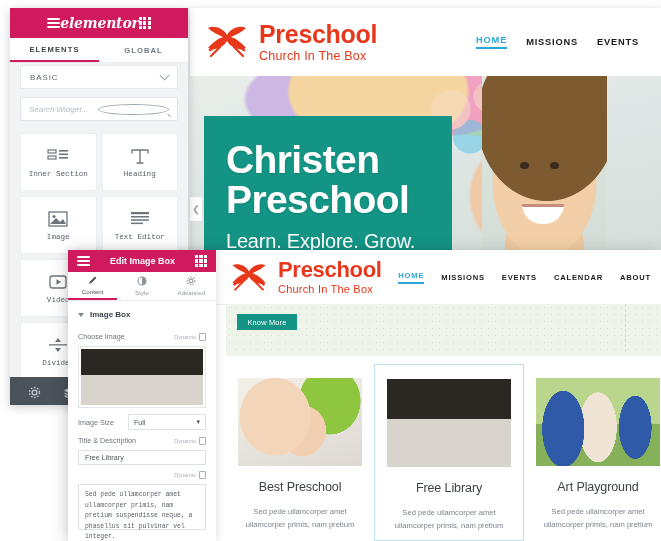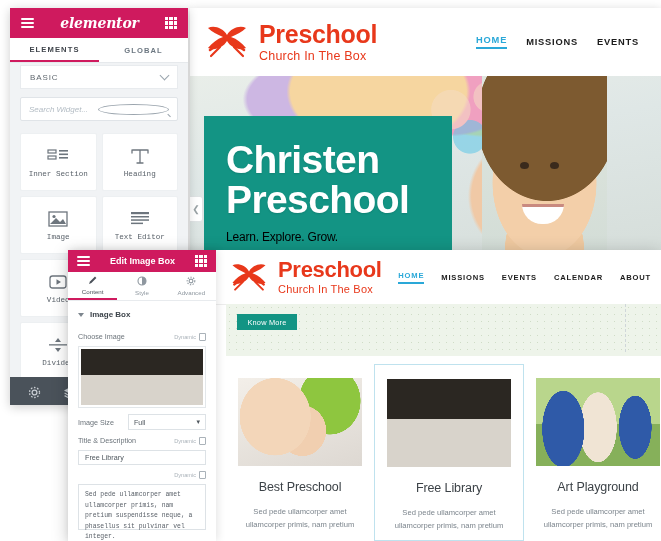--- a/index.html
+++ b/index.html
@@ -47,30 +47,30 @@
     border-radius:0 0 22px 22px;background:#fff;border-top:3px solid #c98a80;}
   .hero-bg-kids{position:absolute;left:240px;top:0;width:95px;height:80px;opacity:.55;
     background:radial-gradient(circle at 22% 42%,#f5dcc4 0 22%,transparent 23%),
                radial-gradient(circle at 62% 26%,#f5dcc4 0 18%,transparent 19%),
                radial-gradient(circle at 88% 44%,#f5dcc4 0 20%,transparent 21%),
                radial-gradient(circle at 42% 76%,#5ec8e8 0 20%,transparent 21%);}
   #hero-banner{position:absolute;left:14px;top:40px;width:248px;height:154px;
     background:#139484;padding:0;}
   .hero-h1{color:#fff;font-size:39px;font-weight:bold;line-height:1.02;
     margin:24px 0 0 22px;letter-spacing:-.6px;text-shadow:0 1px 2px rgba(0,0,0,.12);}
-  .hero-sub{color:#000000;font-size:12px;margin:10px 0 0 22px;letter-spacing:-.2px;}
+  .hero-sub{color:#ffffff;font-size:20px;margin:10px 0 0 22px;letter-spacing:-.2px;}
   #hero-collapse{position:absolute;left:0px;top:120px;width:12px;height:24px;
     background:#fff;border:1px solid #dfe3e4;border-left:0;border-radius:0 3px 3px 0;
     display:flex;align-items:center;justify-content:center;color:#9aa3a6;font-size:9px;}
 
   
   #el-panel{left:10px;top:8px;width:178px;height:397px;background:#f1f3f5;
      box-shadow:0 2px 10px rgba(0,0,0,.2);overflow:hidden;}
   #el-topbar{height:30px;background:#cf1a5e;display:flex;align-items:center;
-     justify-content:space-between;padding:0 11px;}
+     justify-content:center;padding:0 11px;}
   .el-logo{font-size:14px;color:#fff;font-style:italic;font-weight:bold;
      font-family:"DejaVu Serif",serif;letter-spacing:-.2px;}
   .ic-burger{width:13px;height:10px;display:flex;flex-direction:column;justify-content:space-between;}
   .ic-burger i{display:block;height:2px;background:#fff;border-radius:1px;}
   .ic-grid{width:12px;height:12px;display:grid;grid-template-columns:repeat(3,1fr);
      grid-template-rows:repeat(3,1fr);gap:1.3px;}
   .ic-grid i{background:#fff;display:block;}
 
   #el-tabs{height:24px;background:#fff;display:flex;border-bottom:1px solid #e6e9ec;}
   .el-tab{flex:1;display:flex;align-items:center;justify-content:center;

